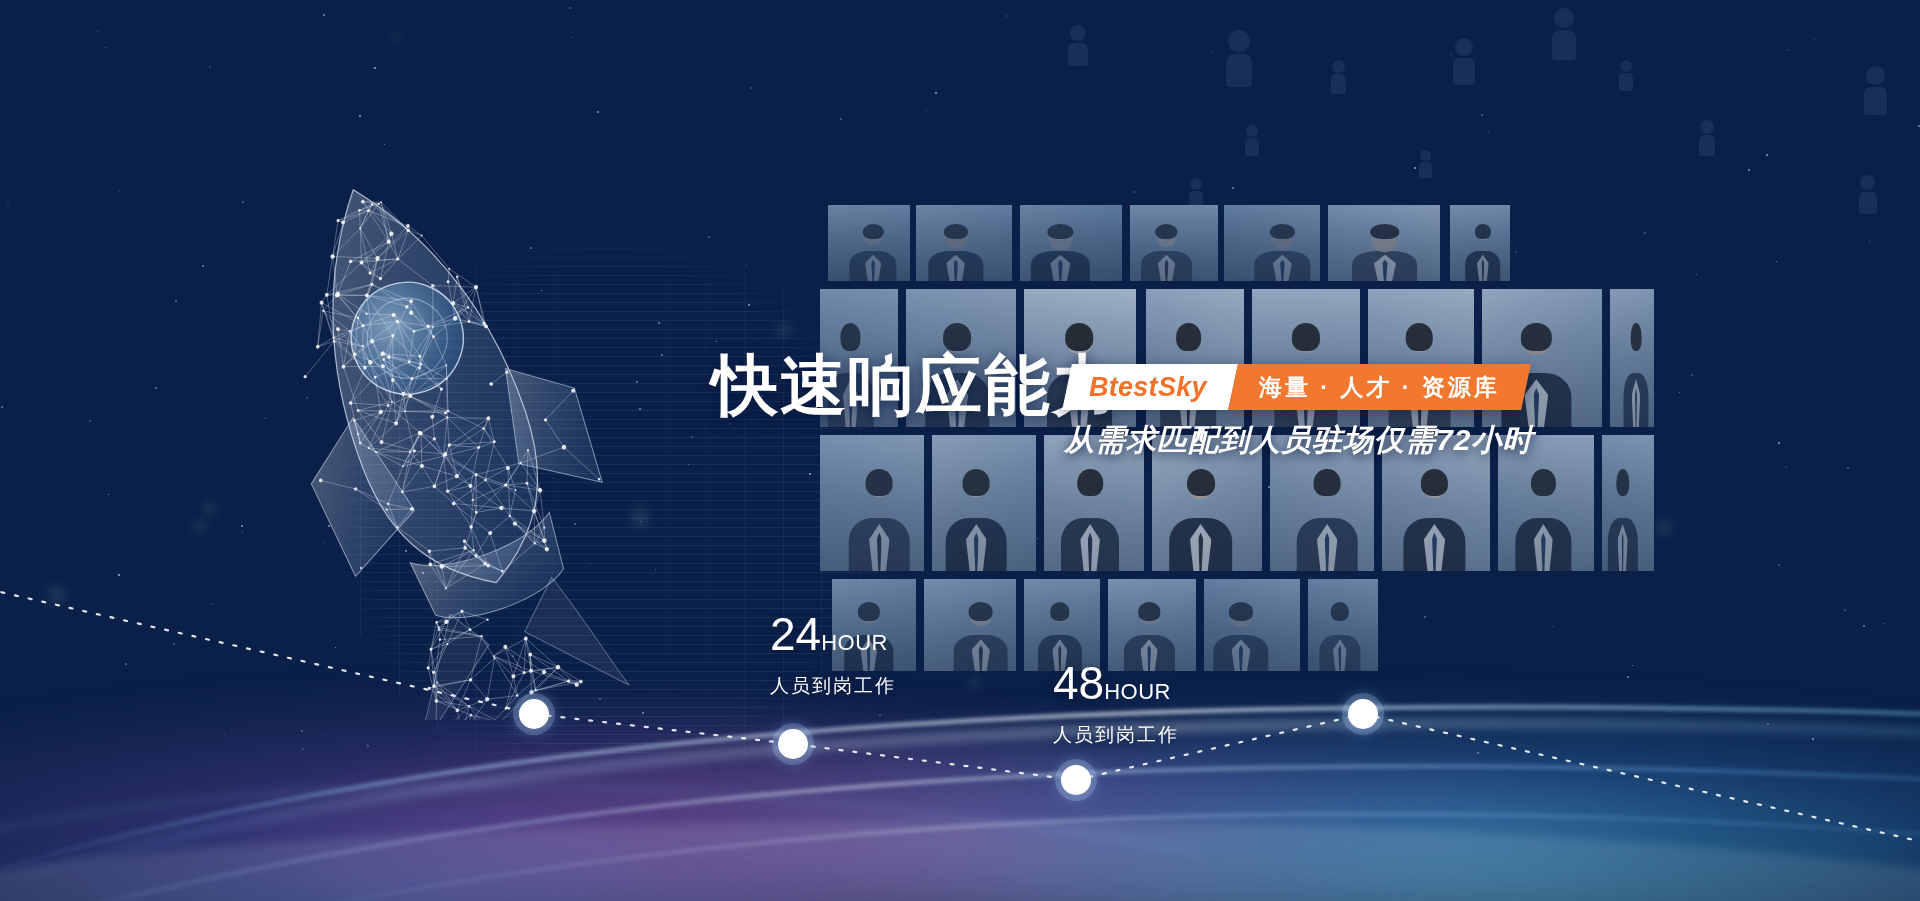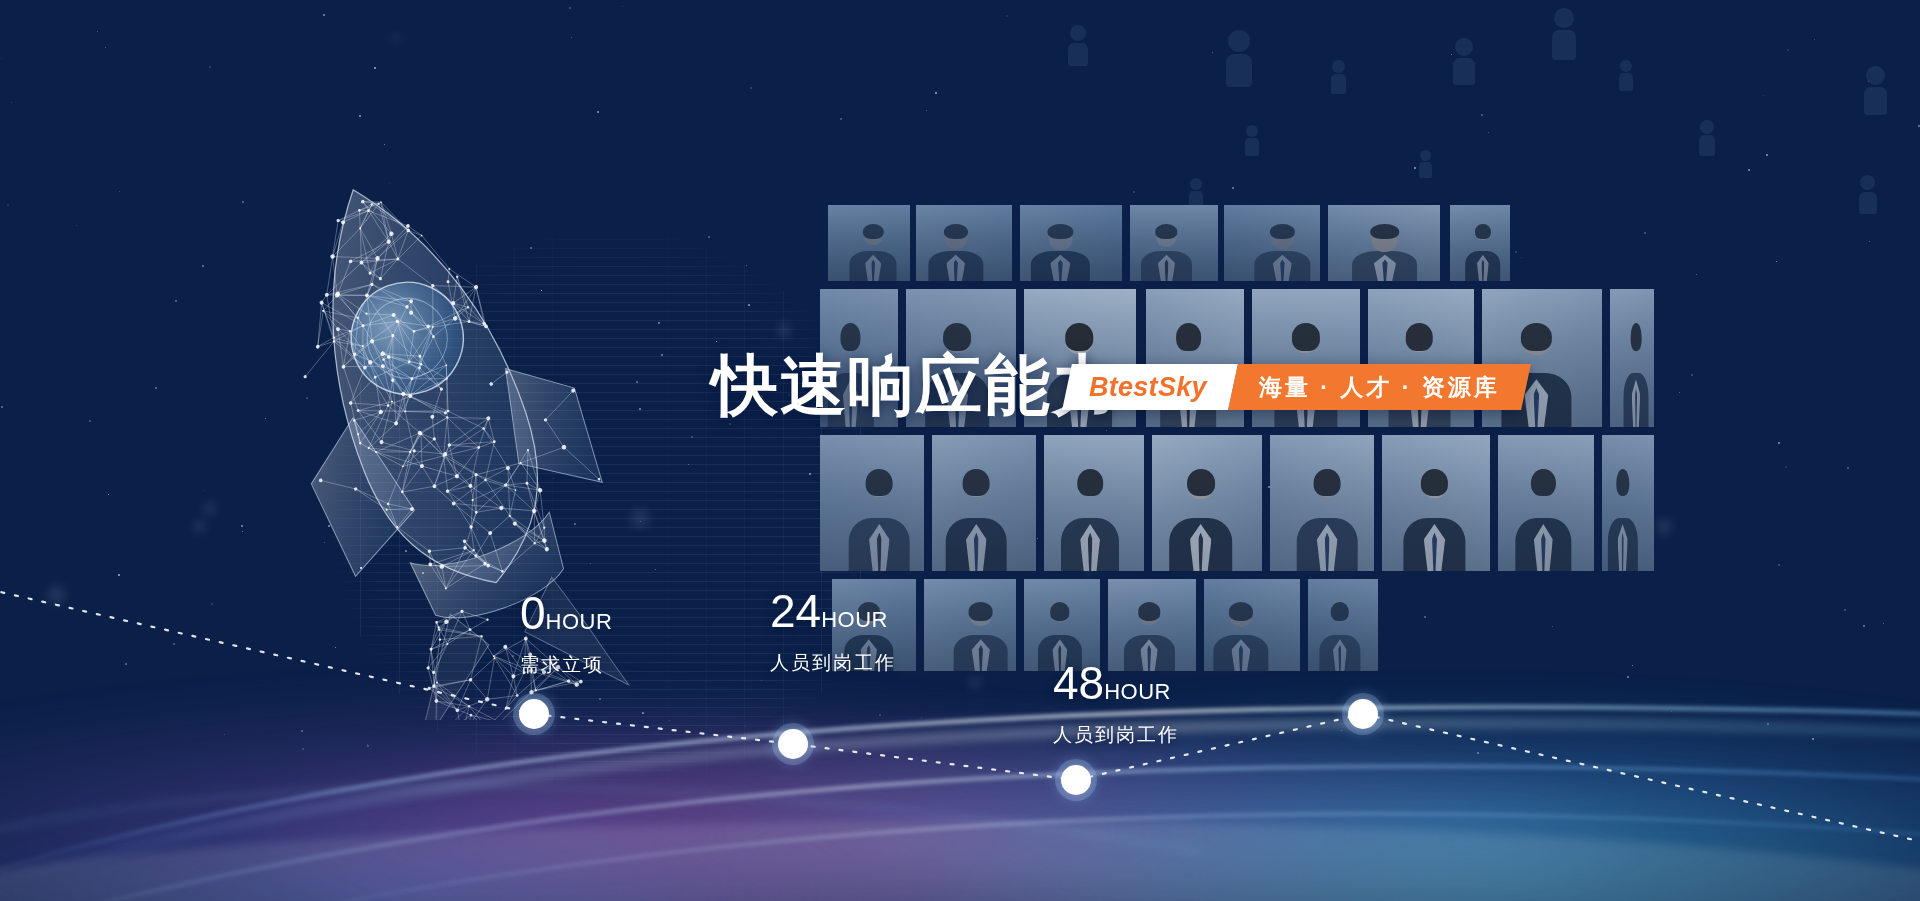--- a/index.html
+++ b/index.html
@@ -1480,27 +1480,27 @@
 
   <div class="badge">
     <div class="b-left">
       <span>BtestSky</span>
     </div>
     <div class="b-right">
       <span>海量 · 人才 · 资源库</span>
     </div>
   </div>
 
+  <div class="tagline">从需求匹配到人员驻场仅需72小时</div>
 
   <div class="timeline" id="timeline">
     <svg class="tl-svg" id="tlsvg" viewBox="0 0 1920 901" xmlns="http://www.w3.org/2000/svg">
         <path d="M -26 586 L 534 714 L 793 744 L 1076 780 L 1363 714 L 1923 842" fill="none" stroke="#ffffff" stroke-opacity=".88" stroke-width="2.2" stroke-linecap="round" stroke-dasharray="3 11"></path>
       </svg>
   <div class="node" style="left:534px;top:714px"></div>
-      <div class="stage" style="left:520px;top:590px"><span class="num">0</span><span class="unit">HOUR</span><div class="desc">需求立项</div></div>
       <div class="node" style="left:793px;top:744px"></div>
-      <div class="stage" style="left:770px;top:588px"><span class="num">24</span><span class="unit">HOUR</span><div class="desc">人员到岗工作</div></div>
+      <div class="stage" style="left:770px;top:611px"><span class="num">24</span><span class="unit">HOUR</span><div class="desc">人员到岗工作</div></div>
       <div class="node" style="left:1076px;top:780px"></div>
       <div class="stage" style="left:1053px;top:660px"><span class="num">48</span><span class="unit">HOUR</span><div class="desc">人员到岗工作</div></div>
       <div class="node" style="left:1363px;top:714px"></div>
     </div>
 
 </div>
 
 </body></html>

